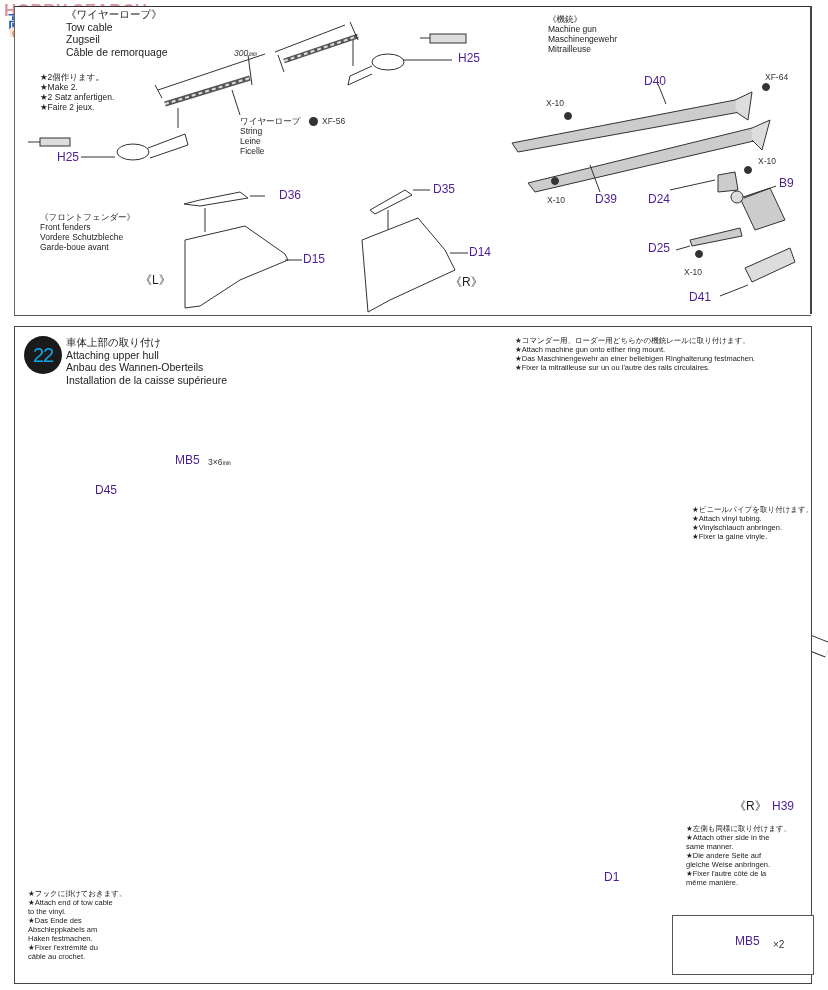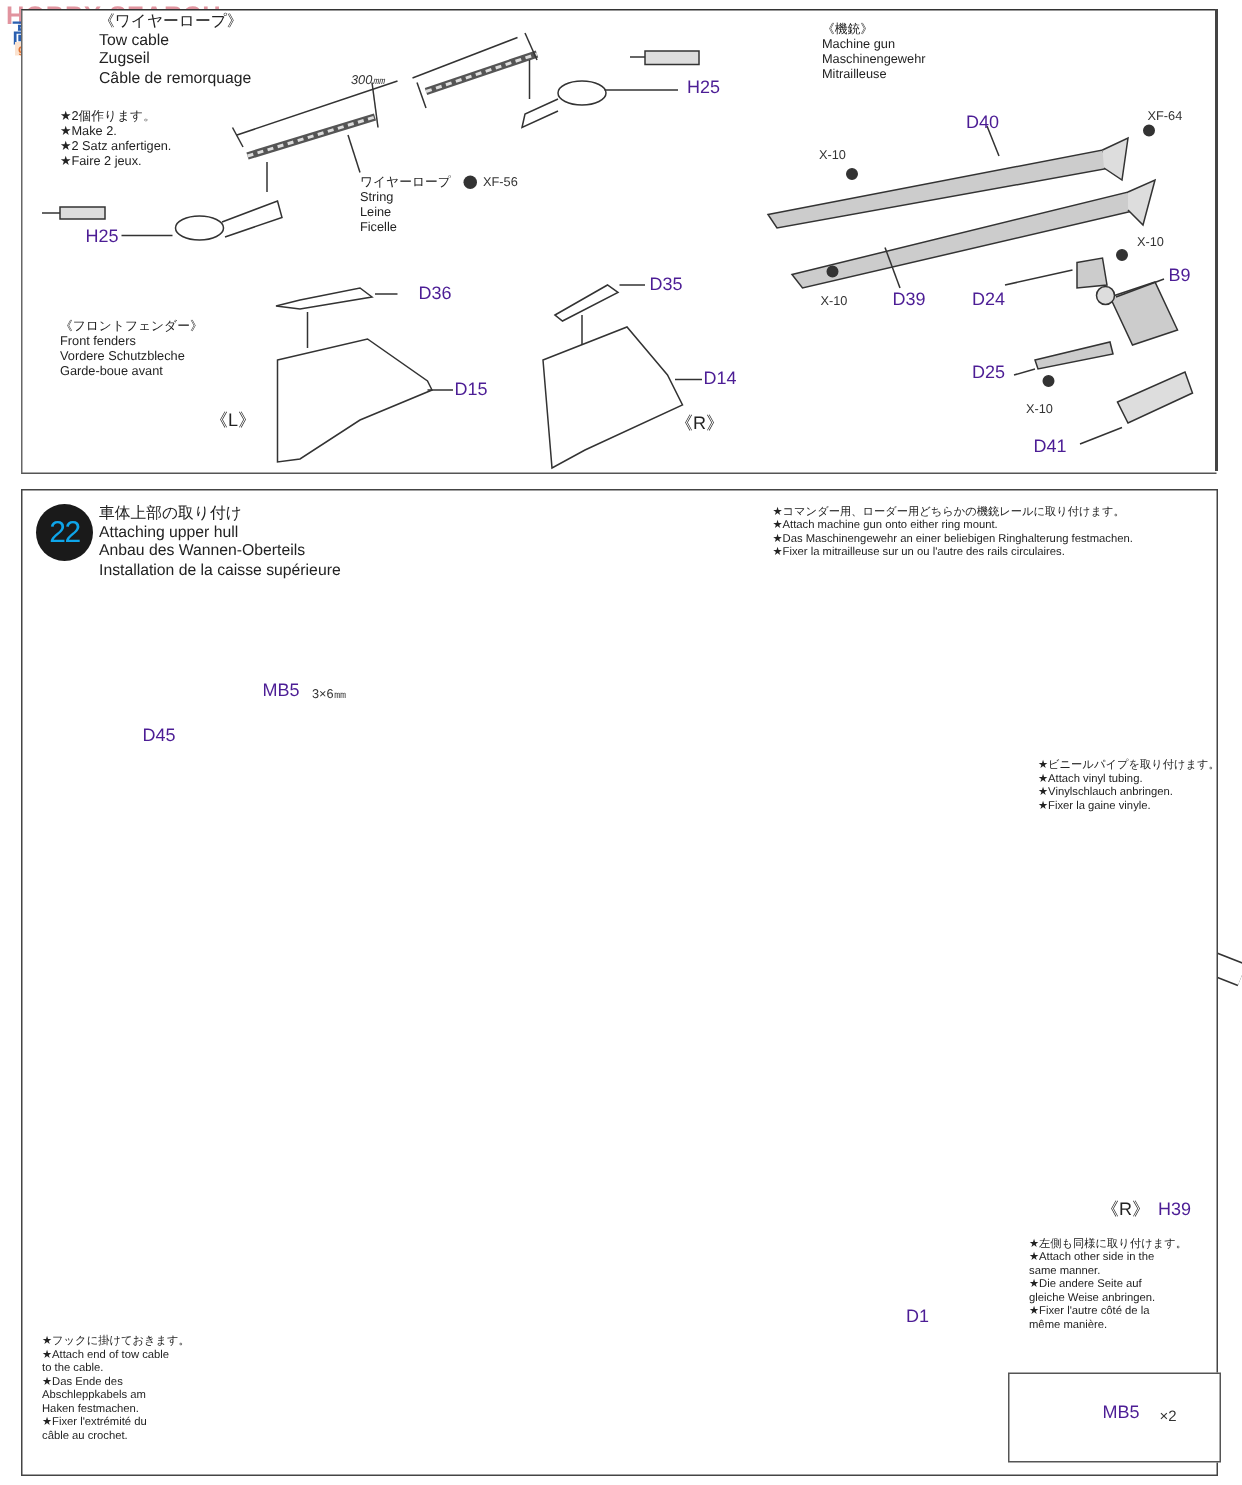--- a/index.html
+++ b/index.html
@@ -267,21 +267,21 @@
 </div>
 <div class="txt tiny" style="left:692px;top:492px;margin-top:13px;">
   <div>★ビニールパイプを取り付けます。</div>
   <div>★Attach vinyl tubing.</div>
   <div>★Vinylschlauch anbringen.</div>
   <div>★Fixer la gaine vinyle.</div>
 </div>
 <div class="txt tiny" style="left:28px;top:889px;">
   <div>★フックに掛けておきます。</div>
   <div>★Attach end of tow cable</div>
-  <div>to the cable.</div>
+  <div>to the vinyl.</div>
   <div>★Das Ende des</div>
   <div>Abschleppkabels am</div>
   <div>Haken festmachen.</div>
   <div>★Fixer l'extrémité du</div>
   <div>câble au crochet.</div>
 </div>
 <div class="txt tiny" style="left:686px;top:824px;">
   <div>★左側も同様に取り付けます。</div>
   <div>★Attach other side in the</div>
   <div>same manner.</div>

